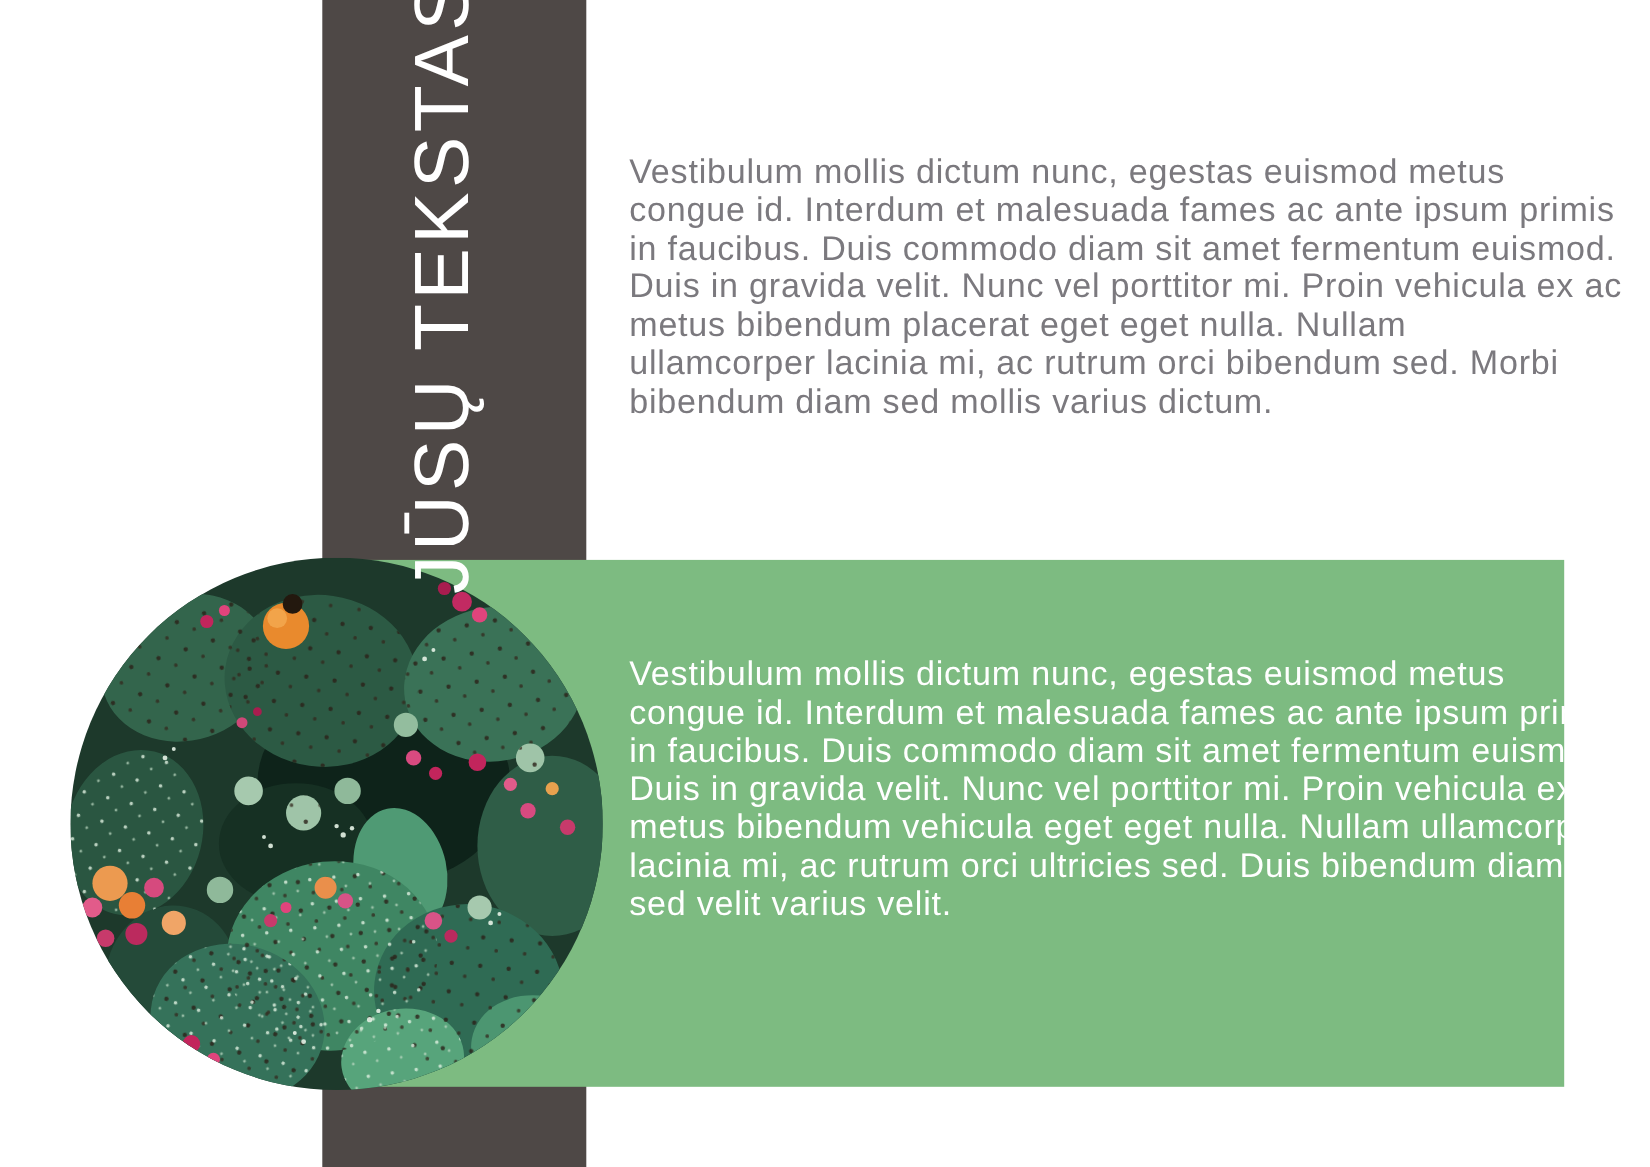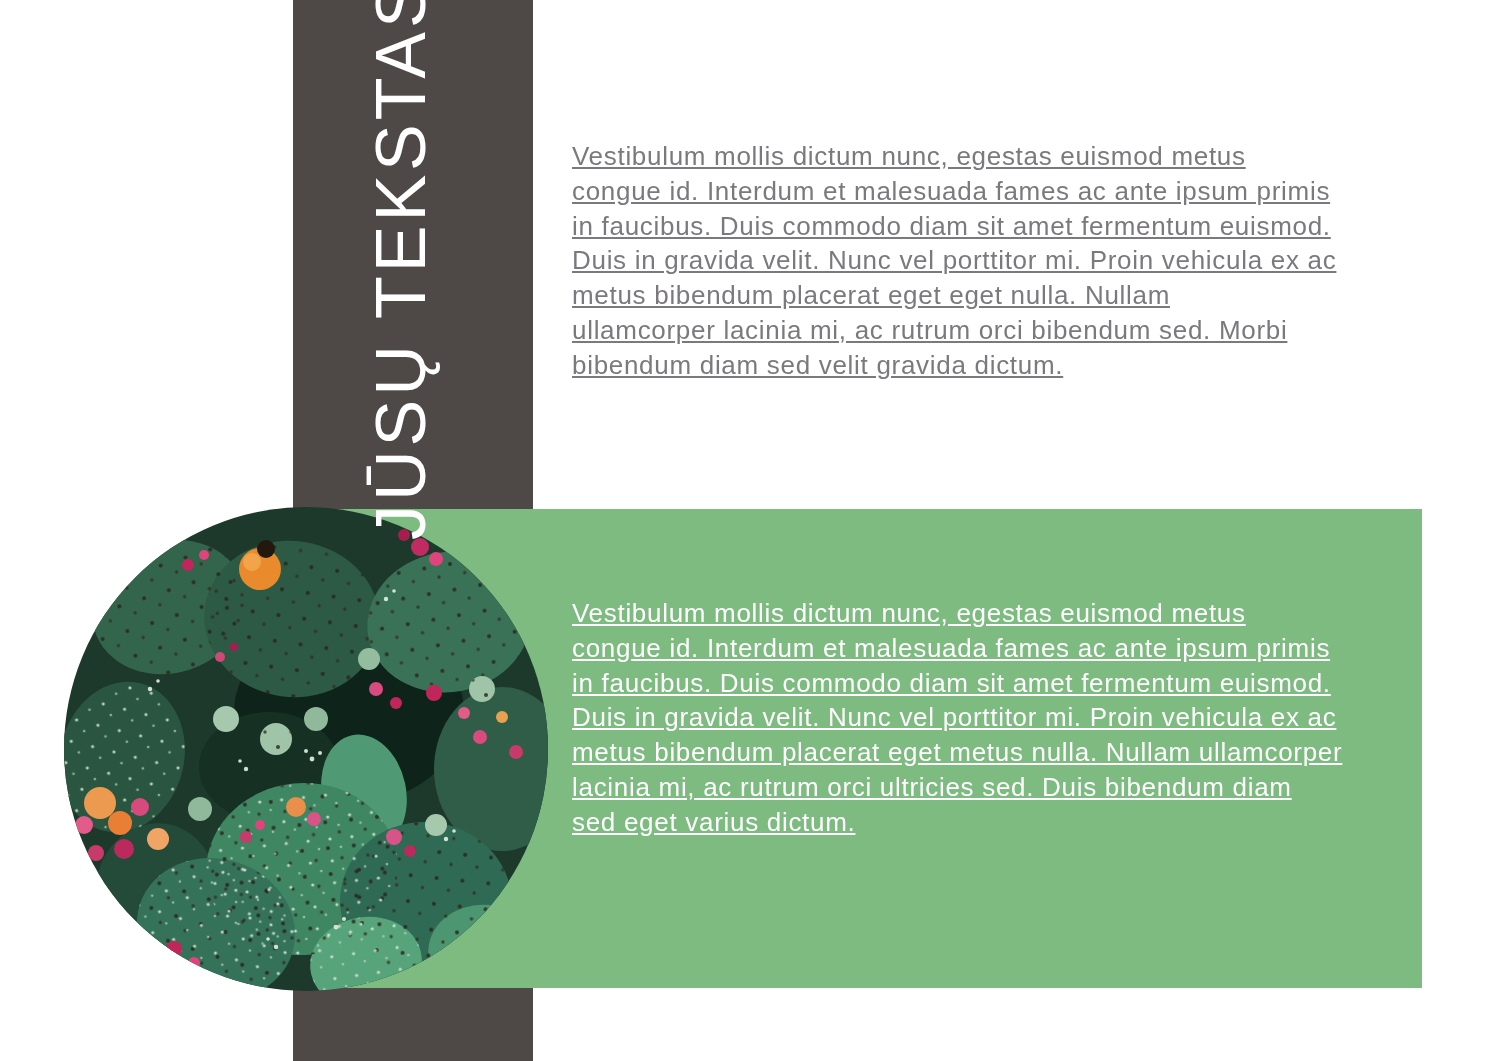--- a/index.html
+++ b/index.html
@@ -53,25 +53,24 @@
     transform-origin: 0 0;
     transform: rotate(-90deg);
     white-space: nowrap;
     color: #ffffff;
     font-size: 70px;
     font-weight: 300;
     letter-spacing: 4px;
     z-index: 4;
   }
   .para {
-    font-size: 26px;
+    font-size: 31px;
     font-weight: 300;
     line-height: 34.8px;
     letter-spacing: 0.7px;
-    text-decoration: underline;
   }
   .para > div { white-space: nowrap; }
   .para-top {
     position: absolute;
     left: 572px;
     top: 139px;
     width: 860px;
     color: #7b797e;
     z-index: 5;
   }
@@ -89,23 +88,23 @@
 <div class="canvas">
 
   <div class="vertical-bar"></div>
 
   <div class="green-panel">
     <div class="para para-green">
         <div>Vestibulum mollis dictum nunc, egestas euismod metus</div>
         <div>congue id. Interdum et malesuada fames ac ante ipsum primis</div>
         <div>in faucibus. Duis commodo diam sit amet fermentum euismod.</div>
         <div>Duis in gravida velit. Nunc vel porttitor mi. Proin vehicula ex ac</div>
-        <div>metus bibendum placerat eget metus nulla. Nullam ullamcorper</div>
+        <div>metus bibendum vehicula eget eget nulla. Nullam ullamcorper</div>
         <div>lacinia mi, ac rutrum orci ultricies sed. Duis bibendum diam</div>
-        <div>sed eget varius dictum.</div>
+        <div>sed velit varius velit.</div>
       </div>
   </div>
 
   <div class="photo-circle">
     <svg width="484" height="484" viewBox="0 0 484 484" xmlns="http://www.w3.org/2000/svg">
       <defs>
         <pattern id="areoles" width="26" height="26" patternUnits="userSpaceOnUse">
           <circle cx="6" cy="6" r="2" fill="#2a2018" opacity="0.8"></circle>
           <circle cx="19" cy="17" r="1.7" fill="#33271c" opacity="0.75"></circle>
         </pattern>
@@ -212,16 +211,16 @@
 
   <div class="vertical-title">JŪSŲ TEKSTAS</div>
 
   <div class="para para-top">
       <div>Vestibulum mollis dictum nunc, egestas euismod metus</div>
       <div>congue id. Interdum et malesuada fames ac ante ipsum primis</div>
       <div>in faucibus. Duis commodo diam sit amet fermentum euismod.</div>
       <div>Duis in gravida velit. Nunc vel porttitor mi. Proin vehicula ex ac</div>
       <div>metus bibendum placerat eget eget nulla. Nullam</div>
       <div>ullamcorper lacinia mi, ac rutrum orci bibendum sed. Morbi</div>
-      <div>bibendum diam sed velit gravida dictum.</div>
+      <div>bibendum diam sed mollis varius dictum.</div>
     </div>
 
 </div>
 
 </body></html>

